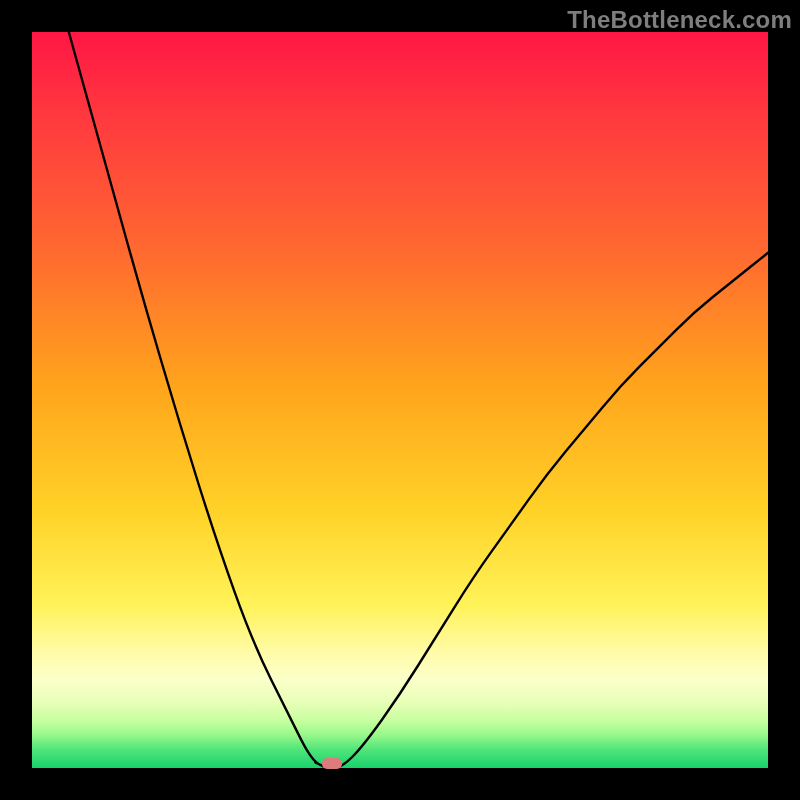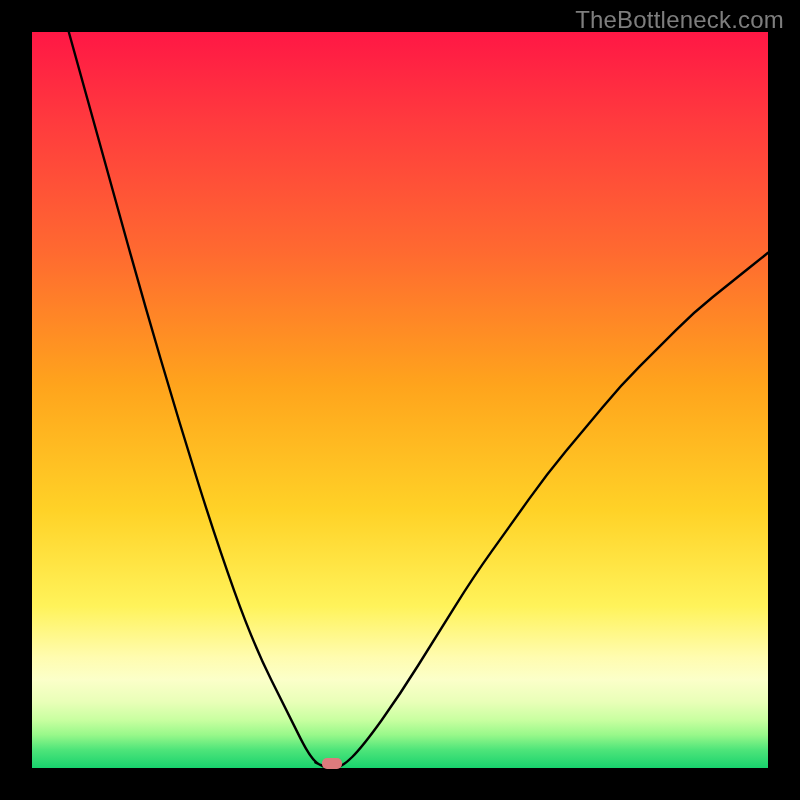--- a/index.html
+++ b/index.html
@@ -38,24 +38,24 @@
       #e9ffb8 91%,
       #c8ffa0 93.5%,
       #98f88a 95.5%,
       #4fe57a 97.5%,
       #18d26d 100%
     );
   }
   .watermark {
     position: absolute;
     top: 6px;
-    right: 16px;
+    right: 8px;
     color: #7e7e7e;
     font-size: 24px;
-    font-weight: 400;
+    font-weight: 700;
     letter-spacing: 0.2px;
     user-select: none;
   }
   svg.curve {
     position: absolute;
     top: 0;
     left: 0;
     width: 736px;
     height: 736px;
     overflow: visible;

